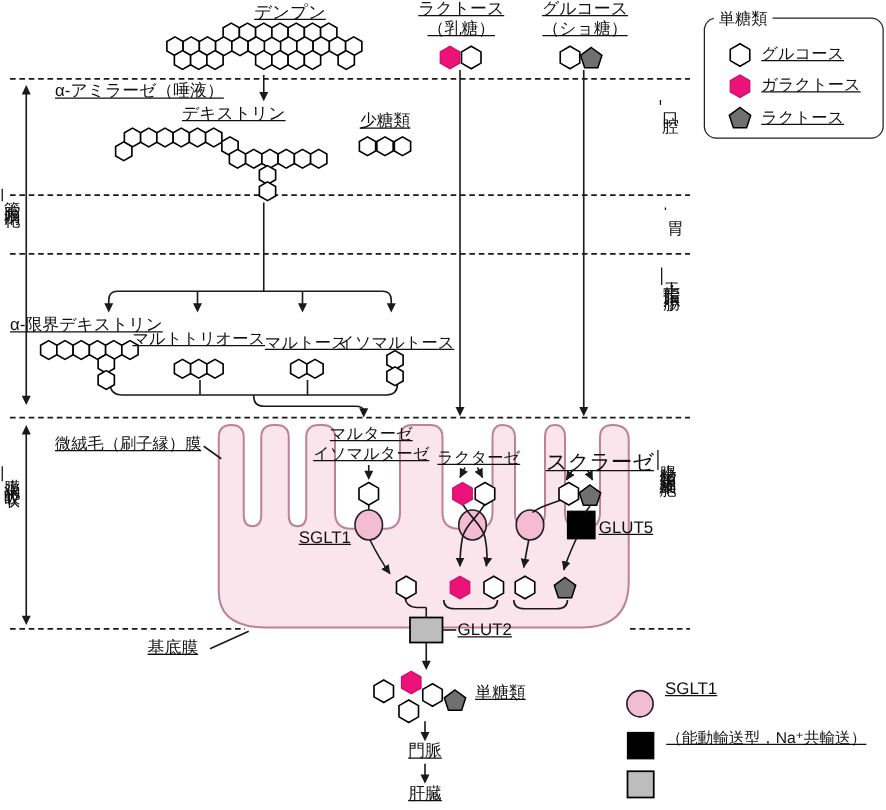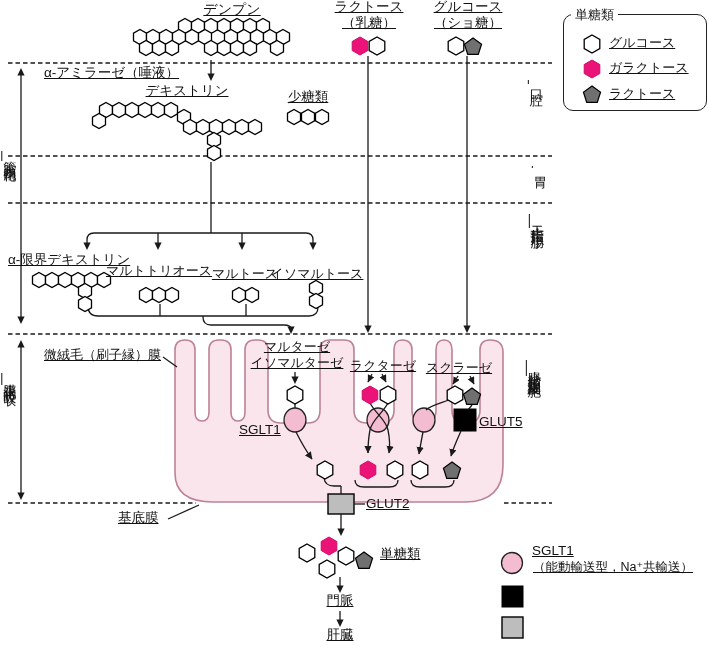--- a/index.html
+++ b/index.html
@@ -2,21 +2,21 @@
 <html><head>
 <meta charset="utf-8">
 <style>
   html,body{margin:0;padding:0;background:#fff;}
   #stage{position:relative;width:709px;height:648px;overflow:hidden;
          font-family:"Liberation Sans","DejaVu Sans",sans-serif;color:#111;}
   #art{position:absolute;left:0;top:0;}
   .lb{position:absolute;font-size:13.5px;line-height:1.1;white-space:nowrap;color:#111;text-decoration:underline;}
   .c{transform:translateX(-50%);}
   .v{writing-mode:vertical-rl;letter-spacing:2px;}
-  .sm{font-size:12.5px;}
+  .sm{font-size:12.5px;margin-top:23px;}
   .box{position:absolute;border:1.6px solid #222;border-radius:10px;background:transparent;}
   .boxtitle{position:absolute;top:-9px;left:7px;background:#fff;padding:0 4px;font-size:13px;}
   .ln{stroke:#1a1a1a;stroke-width:1.3;fill:none;}
   .dash{stroke:#1a1a1a;stroke-width:1.4;stroke-dasharray:4.5 3;fill:none;}
   .w{fill:#fff;stroke:#000;stroke-width:1.3;}
   .pk{fill:#ec1378;stroke:#cf0b68;stroke-width:1;}
   .gy{fill:#707070;stroke:#000;stroke-width:1.2;}
   .tri{fill:#1a1a1a;}
   .cellbody{fill:#f9e5eb;stroke:#bd8296;stroke-width:1.6;}
   .tp{fill:#f3bcd1;stroke:#222;stroke-width:1.3;}
@@ -283,21 +283,21 @@
 <div class="lb c" style="left:187px;top:84px">デキストリン</div>
 <div class="lb c" style="left:308px;top:90px">少糖類</div>
 <div class="lb" style="left:8px;top:253px">α-限界デキストリン</div>
 <div class="lb c" style="left:159px;top:264px;font-size:13px">マルトトリオース</div>
 <div class="lb c" style="left:245px;top:267px;font-size:13px">マルトース</div>
 <div class="lb c" style="left:317px;top:267px;font-size:13px">イソマルトース</div>
 
 <div class="lb c" style="left:297px;top:340px;font-size:13px">マルターゼ</div>
 <div class="lb c" style="left:297px;top:356px;font-size:13px">イソマルターゼ</div>
 <div class="lb c" style="left:383px;top:359px;font-size:13px">ラクターゼ</div>
-<div class="lb c" style="left:459px;top:361px;font-size:13px">スクラーゼ</div>
+<div class="lb c" style="left:480px;top:361px;font-size:17px">スクラーゼ</div>
 <div class="lb" style="left:239px;top:423px">SGLT1</div>
 <div class="lb" style="left:479px;top:415px">GLUT5</div>
 <div class="lb" style="left:366px;top:497px">GLUT2</div>
 <div class="lb" style="left:44px;top:348px;font-size:13px">微絨毛（刷子縁）膜</div>
 <div class="lb" style="left:118px;top:511px">基底膜</div>
 
 <div class="lb" style="left:380px;top:547px">単糖類</div>
 <div class="lb c" style="left:340px;top:594px">門脈</div>
 <div class="lb c" style="left:340px;top:628px">肝臓</div>
 

